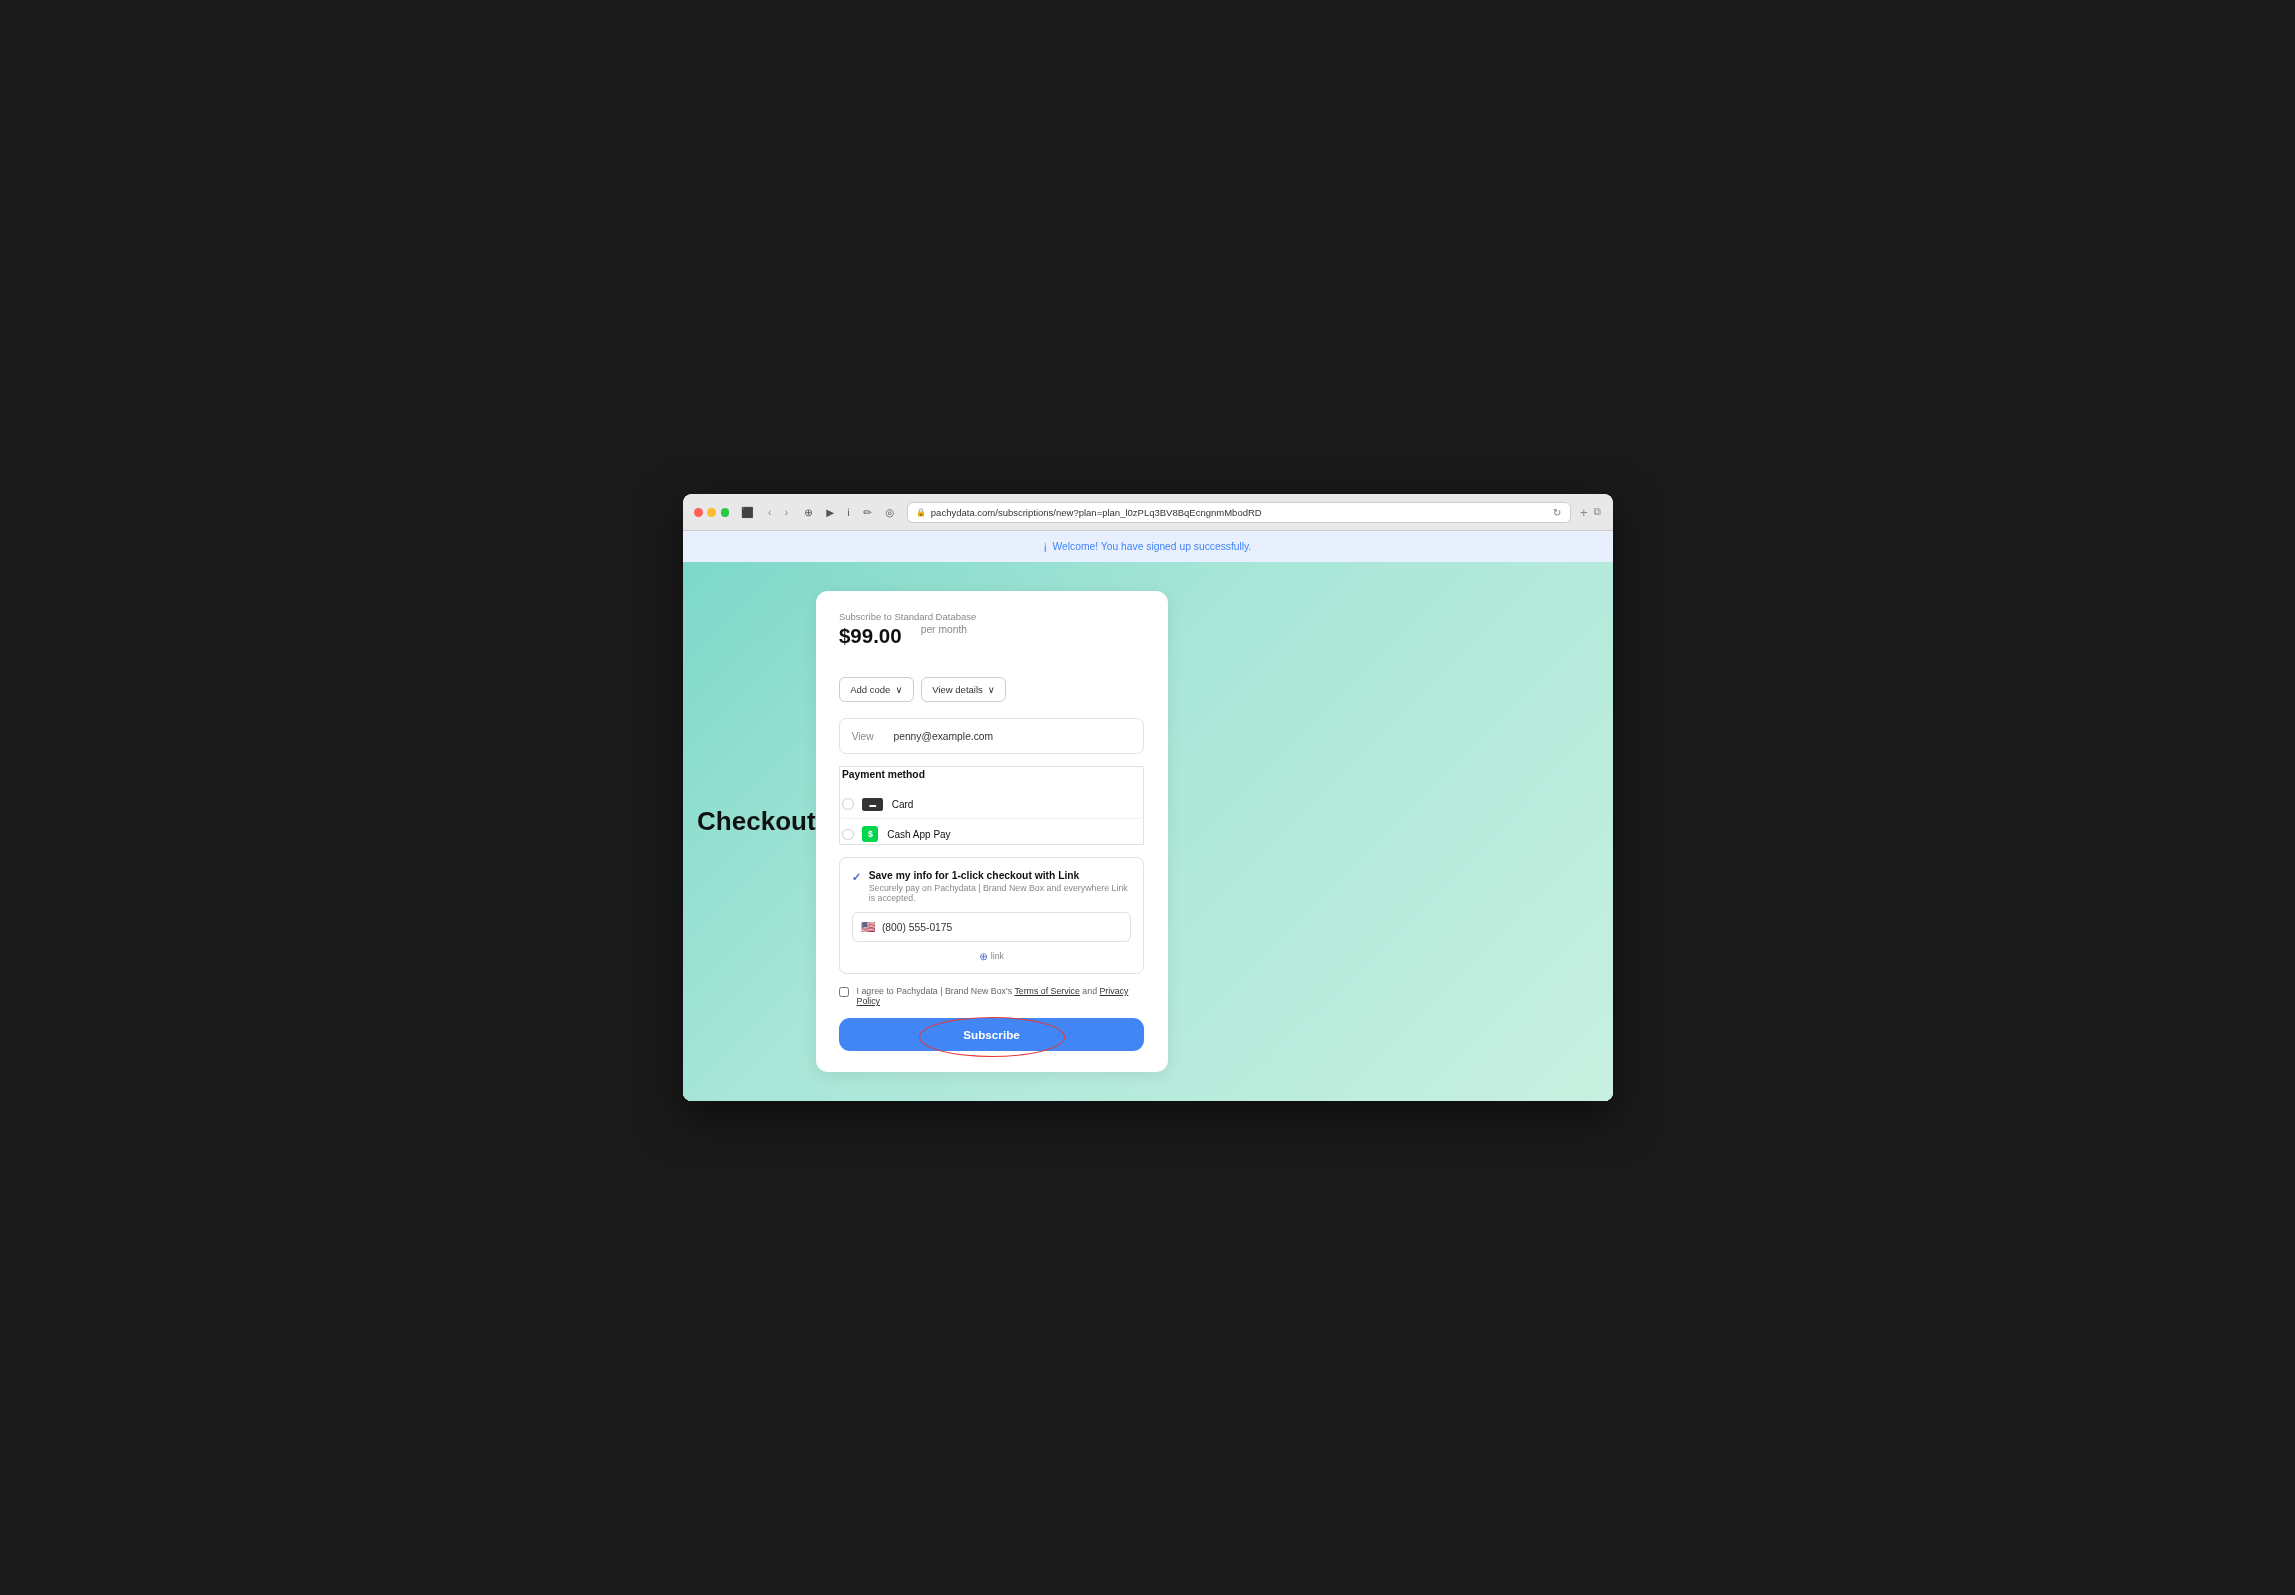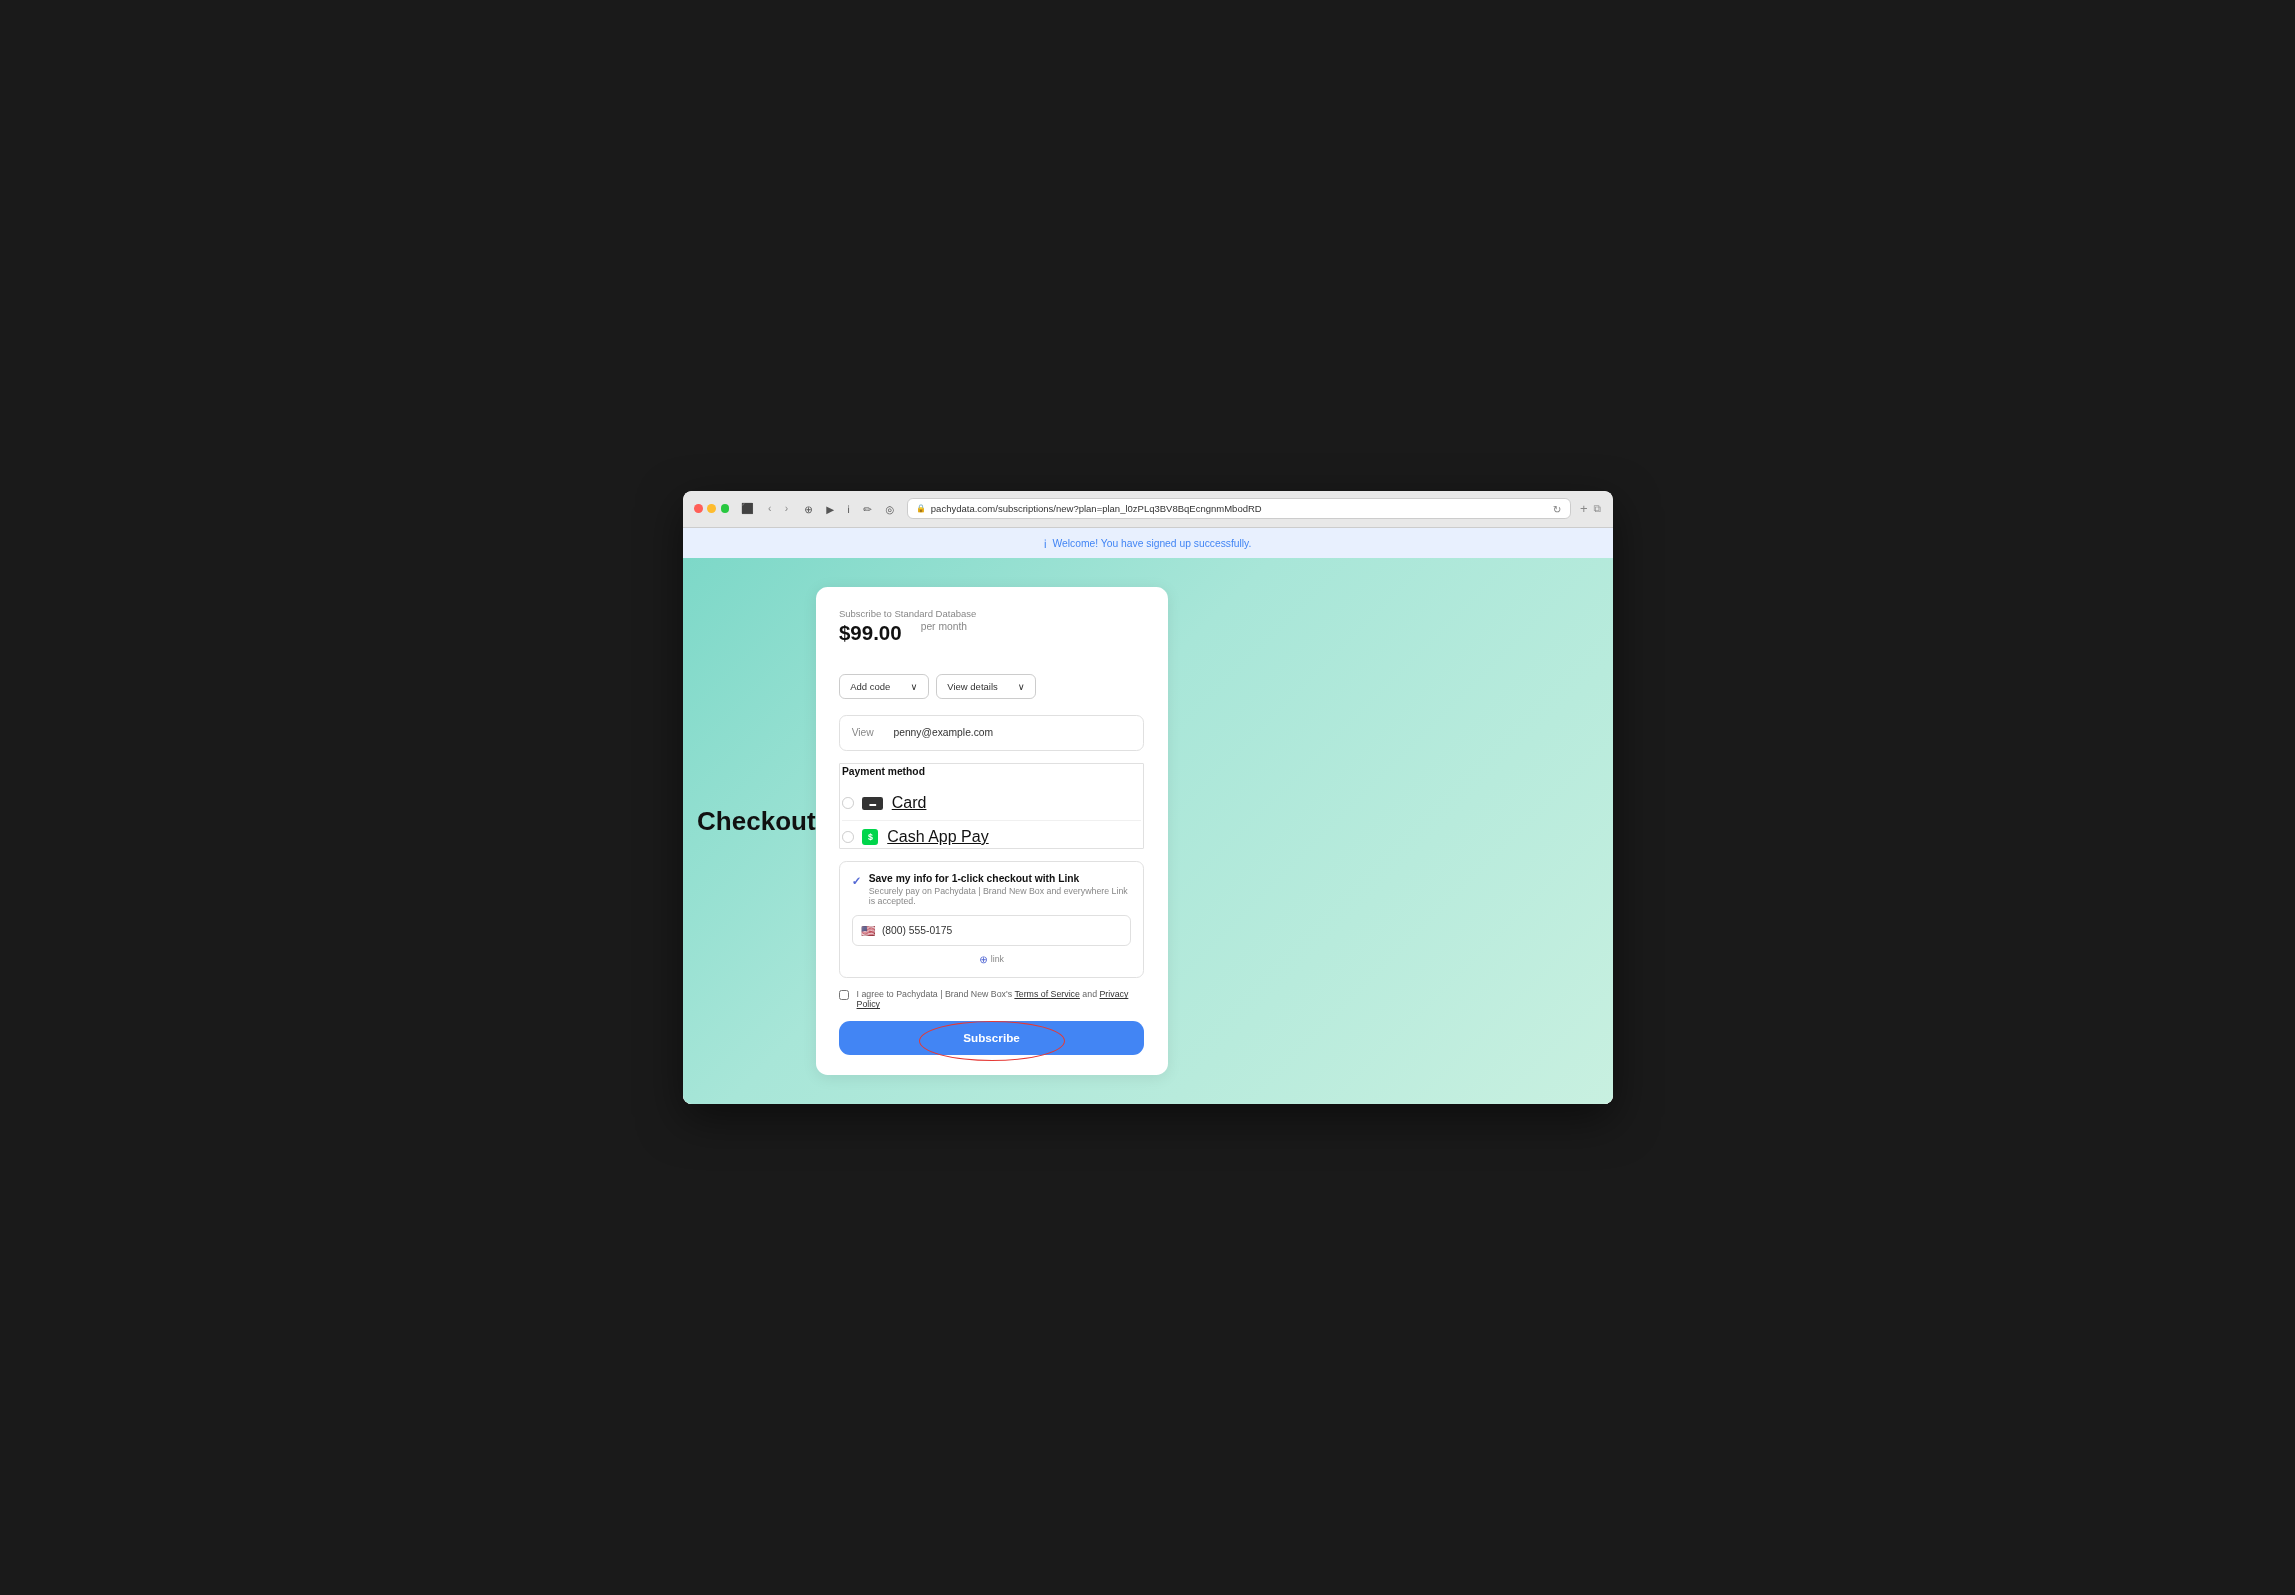--- a/index.html
+++ b/index.html
@@ -194,21 +194,21 @@
 
     .coupon-btn, .details-btn {
       border: 0.7px solid #ccc;
       background: #fff;
       border-radius: 5.9px;
       padding: 5.9px 10.3px;
       font-size: 9.5px;
       cursor: pointer;
       display: flex;
       align-items: center;
-      gap: 20px;
+      gap: 5px;
       color: #333;
     }
 
     
     .form-section {
       border: 0.7px solid #e0e0e0;
       border-radius: 7.3px;
       padding: 11.7px;
       margin-bottom: 11.7px;
     }
@@ -286,23 +286,22 @@
       border-radius: 2.9px;
       display: flex;
       align-items: center;
       justify-content: center;
       color: #fff;
       font-weight: 700;
       font-size: 8.8px;
     }
 
     .payment-option-label {
-      font-size: 16px;
+      font-size: 10px;
       color: #111;
-      text-decoration: underline;
     }
 
     
     .link-section {
       border: 0.7px solid #e0e0e0;
       border-radius: 7.3px;
       padding: 11.7px;
       margin-bottom: 11.7px;
     }
 

